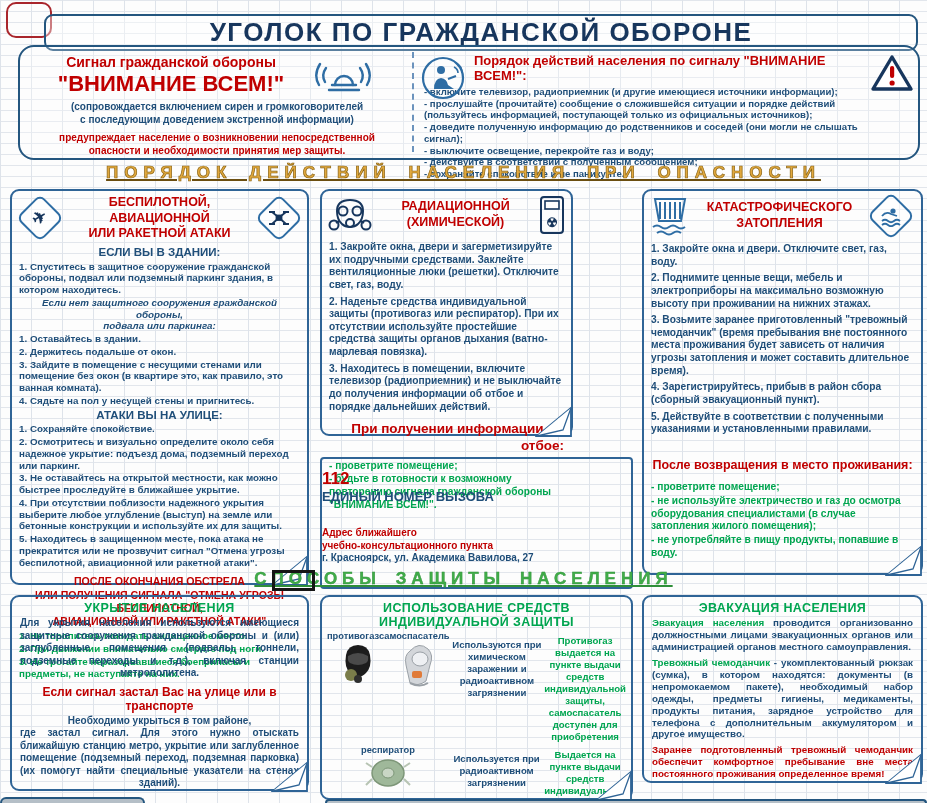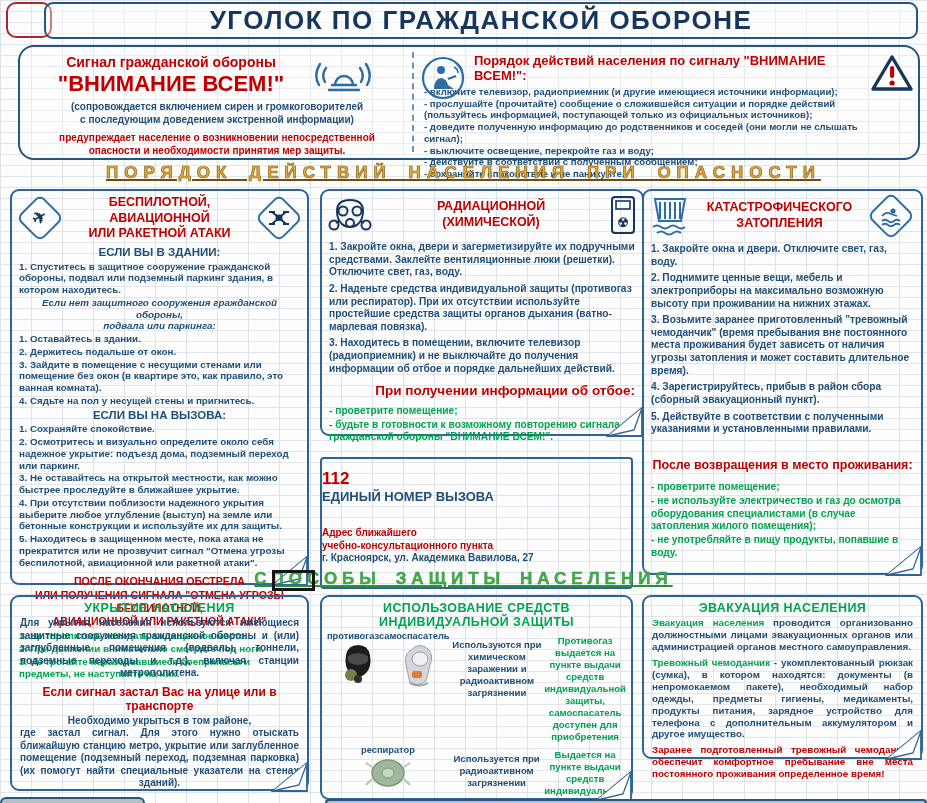--- a/index.html
+++ b/index.html
@@ -19,21 +19,21 @@
   .green{color:#00a550;}
   .center{text-align:center;}
   .pre{white-space:pre-line;}
   .panel{
     position:absolute;border:2px solid #2f6496;border-radius:9px;
     box-sizing:border-box;overflow:visible;
   }
   
   .red-corner{left:6px;top:2px;width:46px;height:36px;border:2.5px solid #a9262c;border-radius:10px;box-sizing:border-box;}
   
-  .title-box{left:44px;top:2px;width:874px;height:37px;border:2px solid #24567f;border-radius:9px;
+  .title-box{left:44px;top:14px;width:874px;height:37px;border:2px solid #24567f;border-radius:9px;
     display:flex;align-items:center;justify-content:center;box-sizing:border-box;background:rgba(255,255,255,.4);}
   .title-box span{font-size:26px;letter-spacing:1.5px;color:#17365d;}
   
   .signal-wrap{left:18px;top:45px;width:902px;height:115px;border:2px solid #24567f;border-radius:16px;
     display:flex;box-sizing:border-box;background:rgba(255,255,255,.25);}
   .signal-left{width:392px;position:relative;padding:5px 8px 0 10px;box-sizing:border-box;text-align:center;}
   .sig-heading{font-size:14px;margin-right:92px;margin-top:2px;}
   .sig-signal{font-size:22px;margin-right:92px;margin-top:1px;}
   .sig-sub{font-size:10px;margin-top:4px;line-height:1.25;}
   .sig-warn{font-size:10px;margin-top:6px;line-height:1.25;}
@@ -172,21 +172,21 @@
     <div class="sec-head blue">ЕСЛИ ВЫ В ЗДАНИИ:</div>
     <div class="li">1. Спуститесь в защитное сооружение гражданской обороны, подвал или подземный паркинг здания, в котором находитесь.</div>
     <div class="note-italic pre">Если нет защитного сооружения гражданской обороны,
 подвала или паркинга:</div>
     <div>
         <div class="li">1. Оставайтесь в здании.</div>
         <div class="li">2. Держитесь подальше от окон.</div>
         <div class="li">3. Зайдите в помещение с несущими стенами или помещение без окон (в квартире это, как правило, это ванная комната).</div>
         <div class="li">4. Сядьте на пол у несущей стены и пригнитесь.</div>
       </div>
-    <div class="sec-head blue">ЕСЛИ ВЫ НА ВЫЗОВА:</div>
+    <div class="sec-head blue">АТАКИ ВЫ НА УЛИЦЕ:</div>
     <div>
         <div class="li">1. Сохраняйте спокойствие.</div>
         <div class="li">2. Осмотритесь и визуально определите около себя надежное укрытие: подъезд дома, подземный переход или паркинг.</div>
         <div class="li">3. Не оставайтесь на открытой местности, как можно быстрее проследуйте в ближайшее укрытие.</div>
         <div class="li">4. При отсутствии поблизости надежного укрытия выберите любое углубление (выступ) на земле или бетонные конструкции и используйте их для защиты.</div>
         <div class="li">5. Находитесь в защищенном месте, пока атака не прекратится или не прозвучит сигнал "Отмена угрозы беспилотной, авиационной или ракетной атаки".</div>
       </div>
     <div class="after-head red pre">ПОСЛЕ ОКОНЧАНИЯ ОБСТРЕЛА
 ИЛИ ПОЛУЧЕНИЯ СИГНАЛА "ОТМЕНА УГРОЗЫ БЕСПИЛОТНОЙ,
 АВИАЦИОННОЙ ИЛИ РАКЕТНОЙ АТАКИ"</div>
@@ -195,21 +195,21 @@
         <div class="li green">2. При движении внимательно смотрите под ноги.</div>
         <div class="li green">3. Не трогайте неразорвавшиеся боеприпасы и предметы, не наступайте на них.</div>
       </div>
   </div>
   <svg class="curl" width="38" height="32" viewBox="0 0 38 32">
     <polygon points="2,30 36,30 36,2" fill="#ffffff" stroke="#2f6496" stroke-width="1.8"></polygon>
     <polyline points="2,30 28,24 36,2" fill="#ffffff" stroke="#2f6496" stroke-width="1.3"></polyline>
   </svg>
 </div>
 
-<div class="panel col-rad" style="left:320px;top:189px;width:324px;height:247px">
+<div class="panel col-rad" style="left:320px;top:189px;width:253px;height:247px">
   <div class="col-header">
     <svg width="46" height="40" viewBox="0 0 46 40">
       <g fill="none" stroke="#17365d" stroke-width="2">
         <path d="M10 16 q0 -11 13 -11 q13 0 13 11 q0 9 -5 13 q-3 3 -8 3 q-5 0 -8 -3 q-5 -4 -5 -13 Z"></path>
         <circle cx="16" cy="16" r="4.5"></circle>
         <circle cx="30" cy="16" r="4.5"></circle>
         <circle cx="23" cy="28" r="4"></circle>
         <circle cx="7" cy="30" r="4.5"></circle>
         <circle cx="39" cy="30" r="4.5"></circle>
         <path d="M12 26 l-3 2 M34 26 l3 2"></path>
@@ -346,21 +346,21 @@
     <div class="ppe-mid blue">Используется при радиоактивном загрязнении</div>
     <div class="ppe-note green">Выдается на пункте выдачи средств индивидуальной защиты, доступен для приобретения</div>
   </div>
 
   <svg class="curl" width="38" height="32" viewBox="0 0 38 32">
     <polygon points="2,30 36,30 36,2" fill="#ffffff" stroke="#2f6496" stroke-width="1.8"></polygon>
     <polyline points="2,30 28,24 36,2" fill="#ffffff" stroke="#2f6496" stroke-width="1.3"></polyline>
   </svg>
 </div>
 
-<div class="panel" style="left:642px;top:595px;width:281px;height:164px">
+<div class="panel" style="left:642px;top:595px;width:281px;height:188px">
   <div class="pb-title green">ЭВАКУАЦИЯ  НАСЕЛЕНИЯ</div>
   <div class="evac-p"><span class="green">Эвакуация населения</span><span class="blue"> проводится организованно должностными лицами эвакуационных органов или администрацией органов местного самоуправления.</span></div>
   <div class="evac-p"><span class="green">Тревожный чемоданчик</span><span class="blue"> - укомплектованный рюкзак (сумка), в котором находятся: документы (в непромокаемом пакете), необходимый набор одежды, предметы гигиены, медикаменты, продукты питания, зарядное устройство для телефона с дополнительным аккумулятором и другое имущество.</span></div>
   <div class="evac-p red">Заранее подготовленный тревожный чемоданчик обеспечит комфортное пребывание вне места постоянного проживания определенное время!</div>
   <svg class="curl" width="38" height="32" viewBox="0 0 38 32">
     <polygon points="2,30 36,30 36,2" fill="#ffffff" stroke="#2f6496" stroke-width="1.8"></polygon>
     <polyline points="2,30 28,24 36,2" fill="#ffffff" stroke="#2f6496" stroke-width="1.3"></polyline>
   </svg>
 </div>
 

